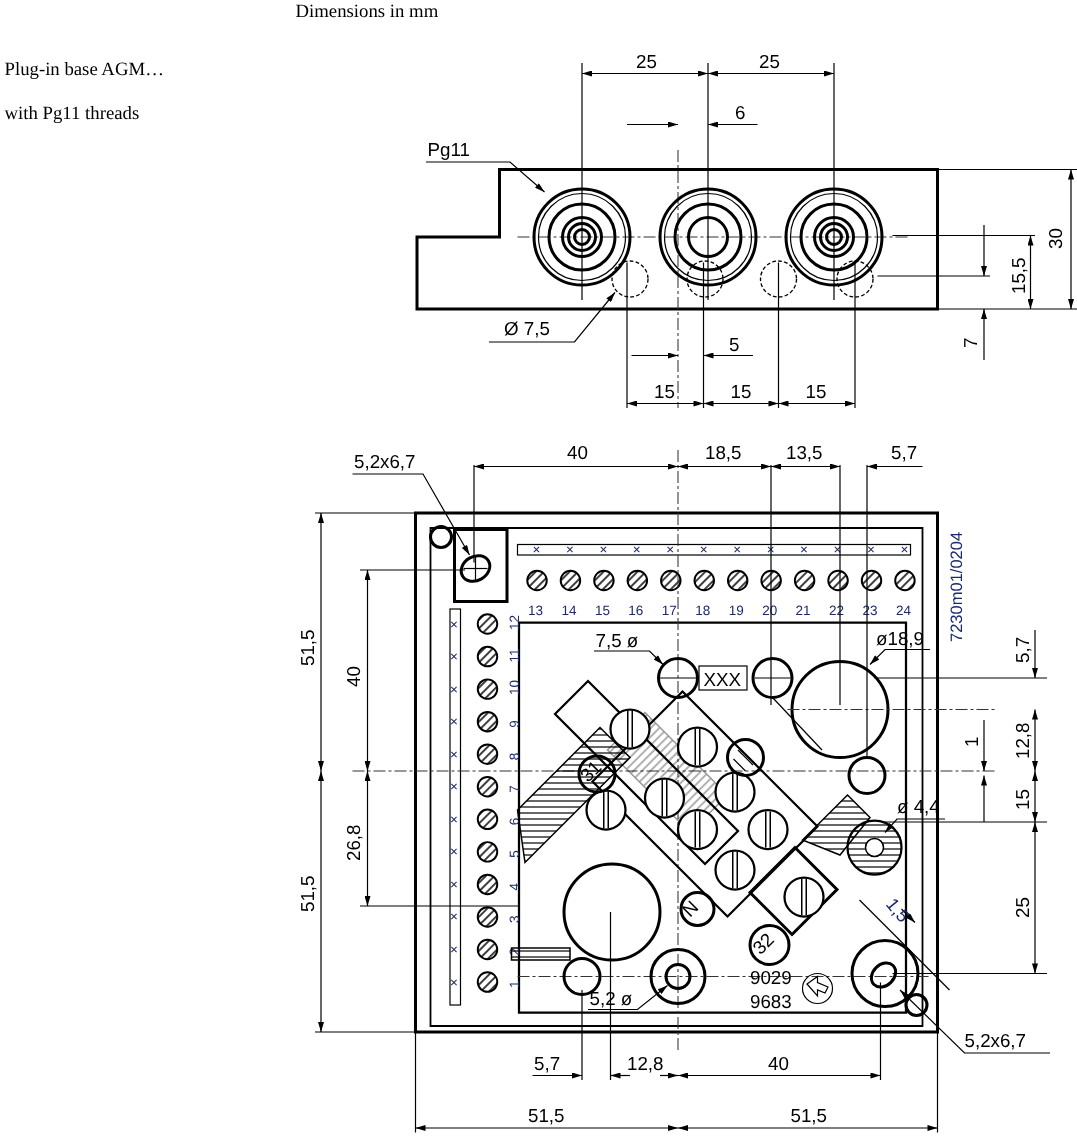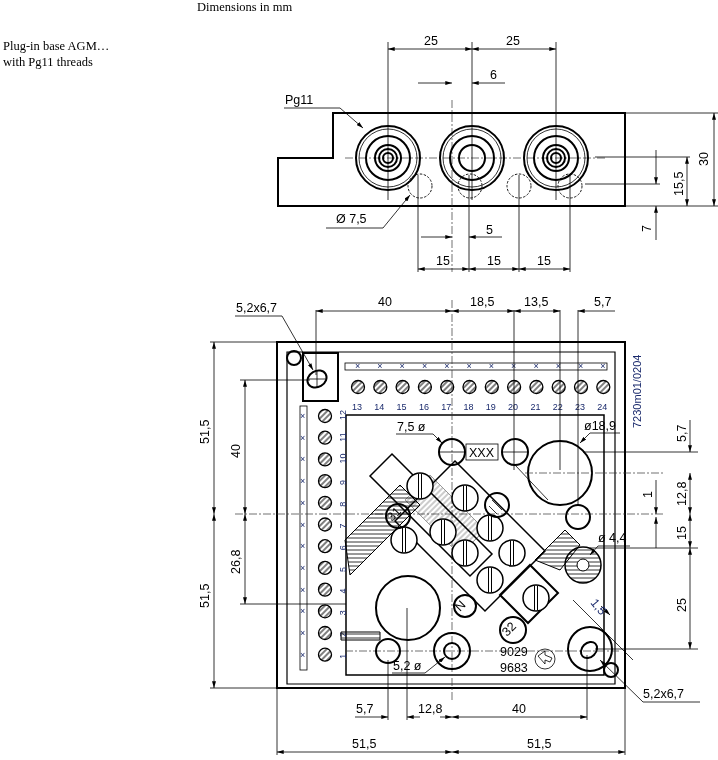--- a/index.html
+++ b/index.html
@@ -1,21 +1,21 @@
 <!DOCTYPE html>
 <html><head>
 <meta charset="utf-8">
 <style>
   html, body { margin:0; padding:0; background:#ffffff; }
   body { width:718px; height:760px; position:relative; overflow:hidden;
          font-family:"Liberation Sans", sans-serif; color:#000; }
   .hdr { position:absolute; font-size:12.5px; line-height:15px; color:#000;font-family:Liberation Serif, serif; }
   #title { left:197px; top:0px; }
   #cap1 { left:3px; top:39px;text-align:center; }
-  #cap2 { left:3px; top:55px; }
+  #cap2 { left:3px; top:68px; }
   svg { position:absolute; left:0; top:0; }
   svg text { font-family:"Liberation Sans", sans-serif; fill:#000; }
   .dim { font-size:12.5px; }
   .sm { font-size:9px; fill:#1a2a6c; }
   .thick { stroke:#000; stroke-width:2; fill:none; }
   .thin { stroke:#000; stroke-width:0.8; fill:none; }
   .cl { stroke:#333; stroke-width:0.7; stroke-dasharray:8 2 2 2; fill:none; }
   .dash { stroke:#000; stroke-width:0.9; stroke-dasharray:2.5 1.5; fill:none; }
 </style>
 </head>

